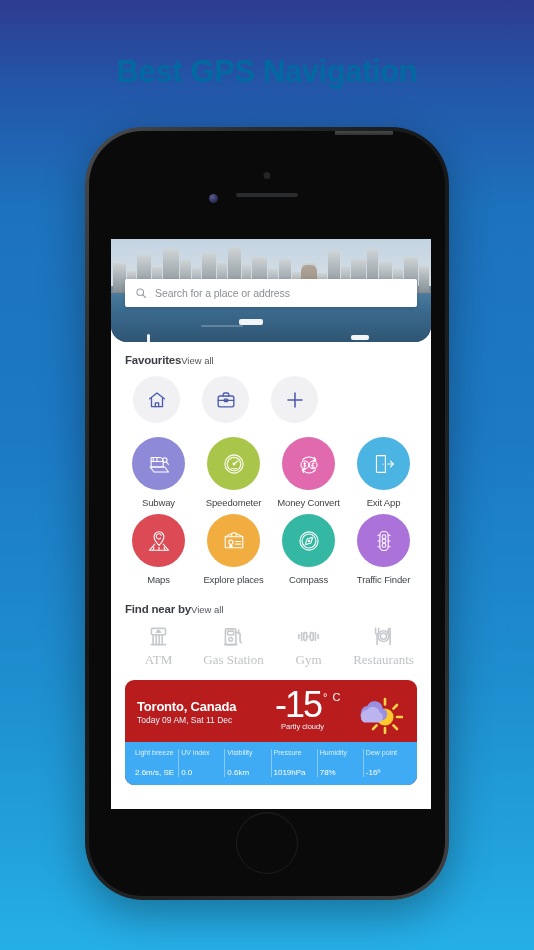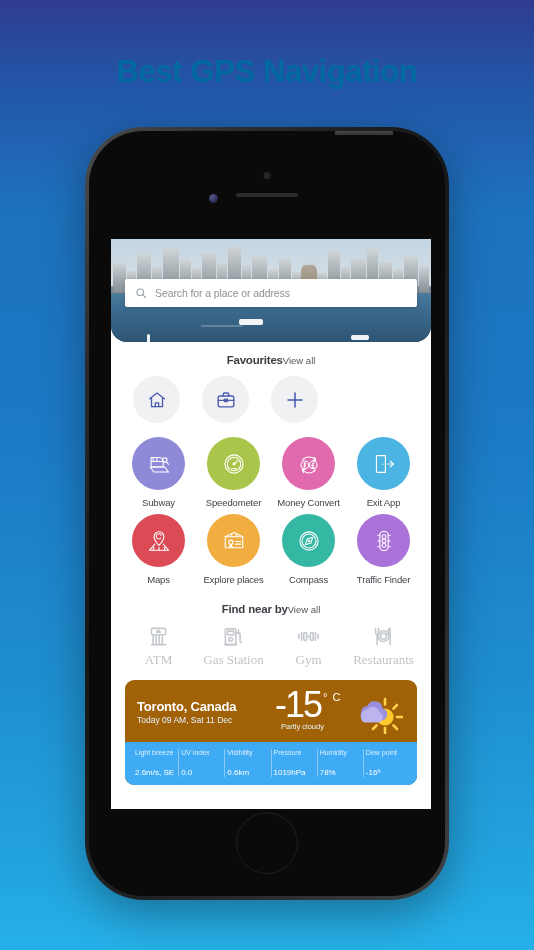--- a/index.html
+++ b/index.html
@@ -151,21 +151,21 @@
   }
   .search-ph {
     font-size: 10.5px;
     color: #8b8f94;
     margin-left: 8px;
     letter-spacing: -0.1px;
   }
 
   
   .sec-head {
-    display: flex; align-items: baseline; justify-content: center;
+    display: flex; align-items: baseline; justify-content: flex-start;
     padding: 12px 14px 0 14px;
   }
   .sec-title { font-size: 11.5px; font-weight: bold; color: #3b3f45; letter-spacing: -0.2px; }
   .sec-link  { font-size: 9.5px; color: #53575d; }
 
   .fav-row {
     display: flex; gap: 22px;
     padding: 10px 0 0 22px;
   }
   .fav-circle {
@@ -195,21 +195,21 @@
 
   .near-row { display: flex; padding: 8px 10px 0 10px; }
   .near-item { flex: 1; display: flex; flex-direction: column; align-items: center; }
   .near-label { margin-top: 2px; font-size: 13px; color: #c0c3c7; font-family: Liberation Serif, serif; }
 
   
   .weather {
     margin: 12px 14px 0 14px;
     border-radius: 9px;
     overflow: hidden;
-    background: #a16207;
+    background: #b91c1c;
   }
   .w-top {
     display: flex; align-items: center;
     padding: 10px 12px 8px 12px;
     position: relative;
     height: 62px;
   }
   .w-city { font-size: 13px; font-weight: bold; color: #ffffff; letter-spacing: -0.2px; }
   .w-date { font-size: 8.5px; color: #e3f2ff; margin-top: 1px; }
   .w-temp-wrap {

